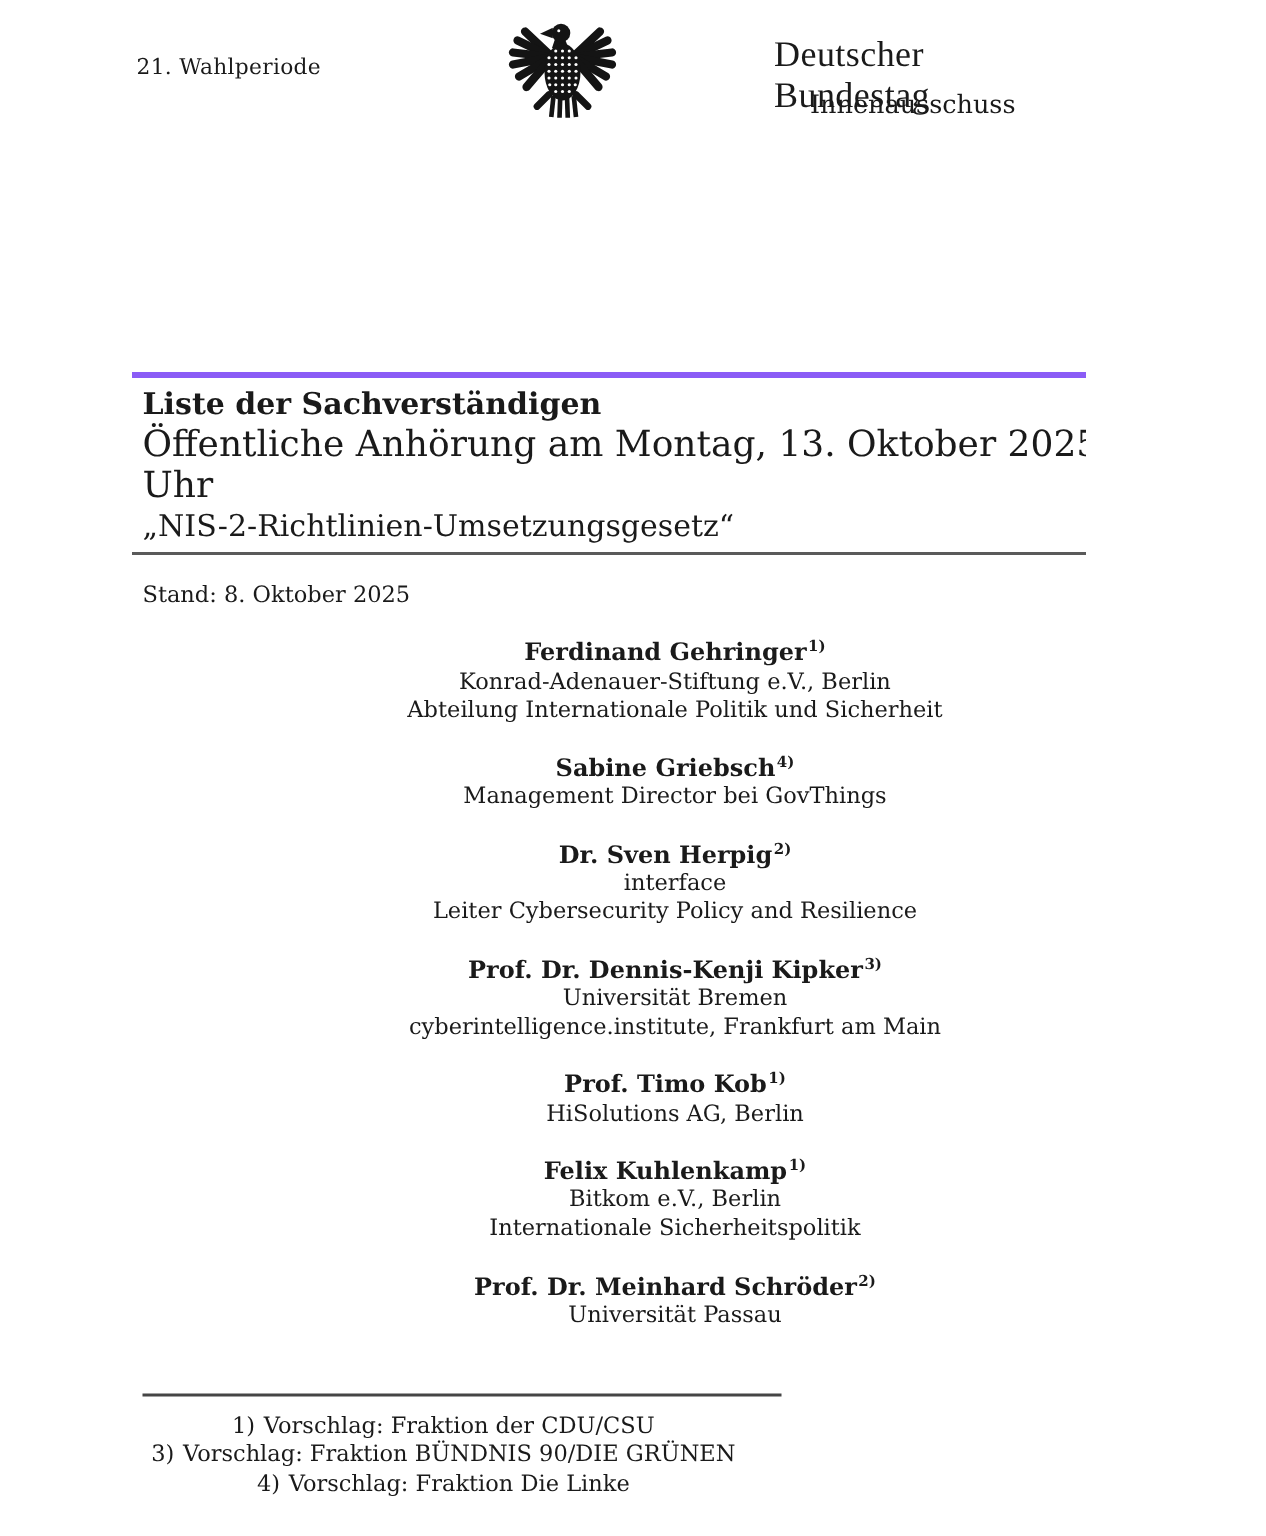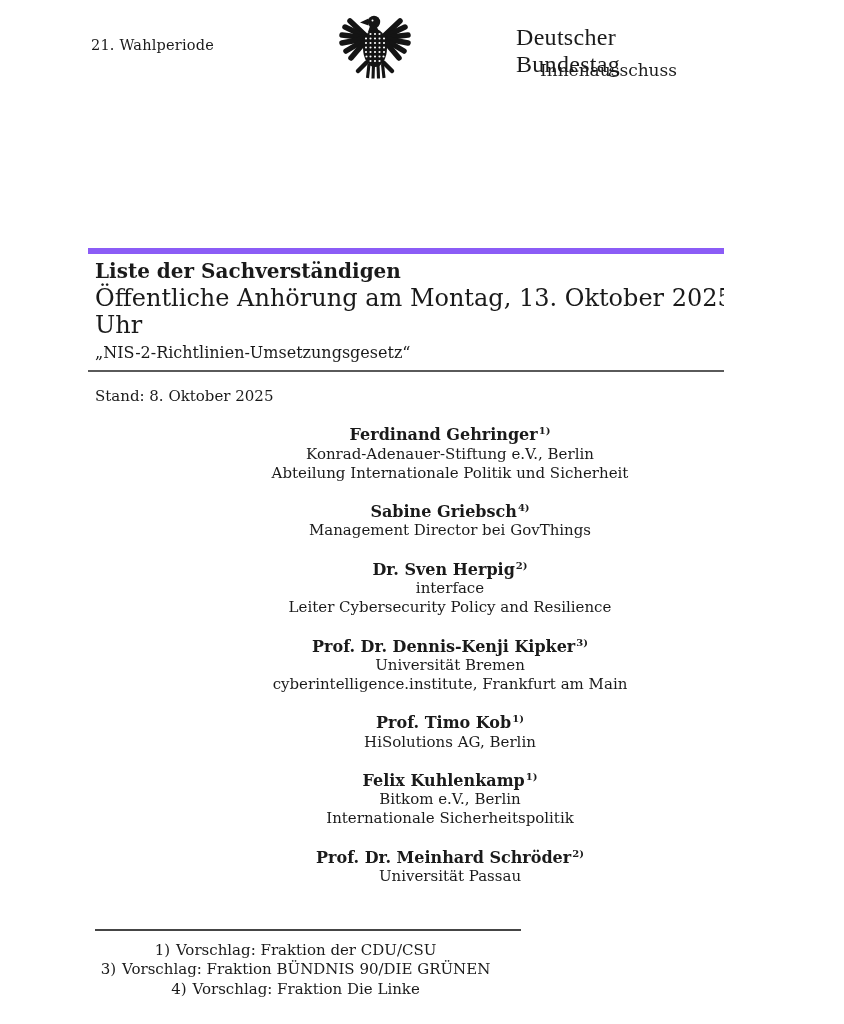--- a/index.html
+++ b/index.html
@@ -28,27 +28,27 @@
     font-size: 24px; letter-spacing: 0.3px; font-family: Liberation Serif, serif;
   }
   .committee {
     position: absolute; left: 540px; top: 60px;
     font-size: 17px;
   }
 
   
   .title-block {
     position: absolute; left: 88px; top: 248px; width: 736px;
-    border-top: 6px solid #8b5cf6;
+    border-top: 4px solid #8b5cf6;
     border-bottom: 2px solid #5a5a5a;
     padding: 4px 0 4px 7px;
   }
   .doc-title   { font-size: 20px; font-weight: bold; line-height: 27px; }
   .doc-subtitle{ font-size: 24px; line-height: 27px; }
-  .doc-subject { font-size: 16px; line-height: 27px; }
+  .doc-subject { font-size: 20px; line-height: 27px; }
 
   
   .content {
     position: absolute; left: 95px; top: 387px; width: 710px;
     font-size: 15px; line-height: 19.2px;
   }
   .stand  { margin: 0 0 19.2px 0; }
   .expert { margin: 0 0 19.2px 0; text-align: center; }
   .expert-name { font-weight: bold; font-size: 16px; }
   sup.ref {

